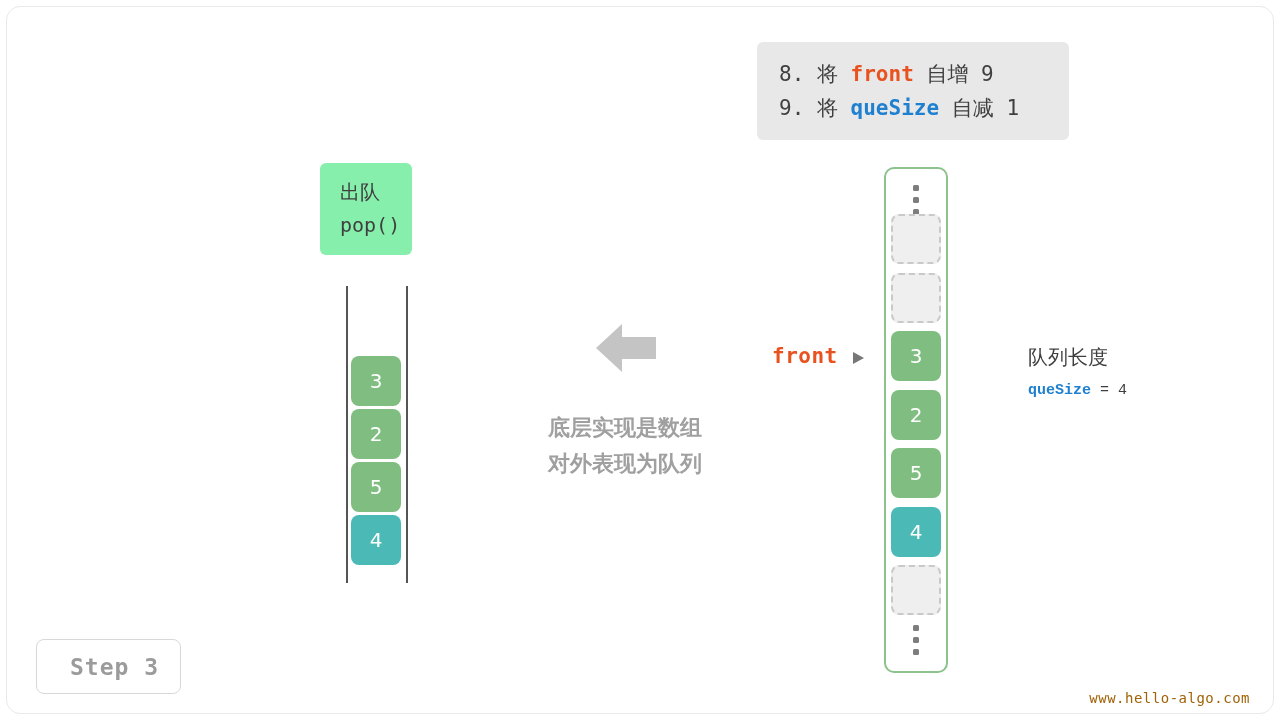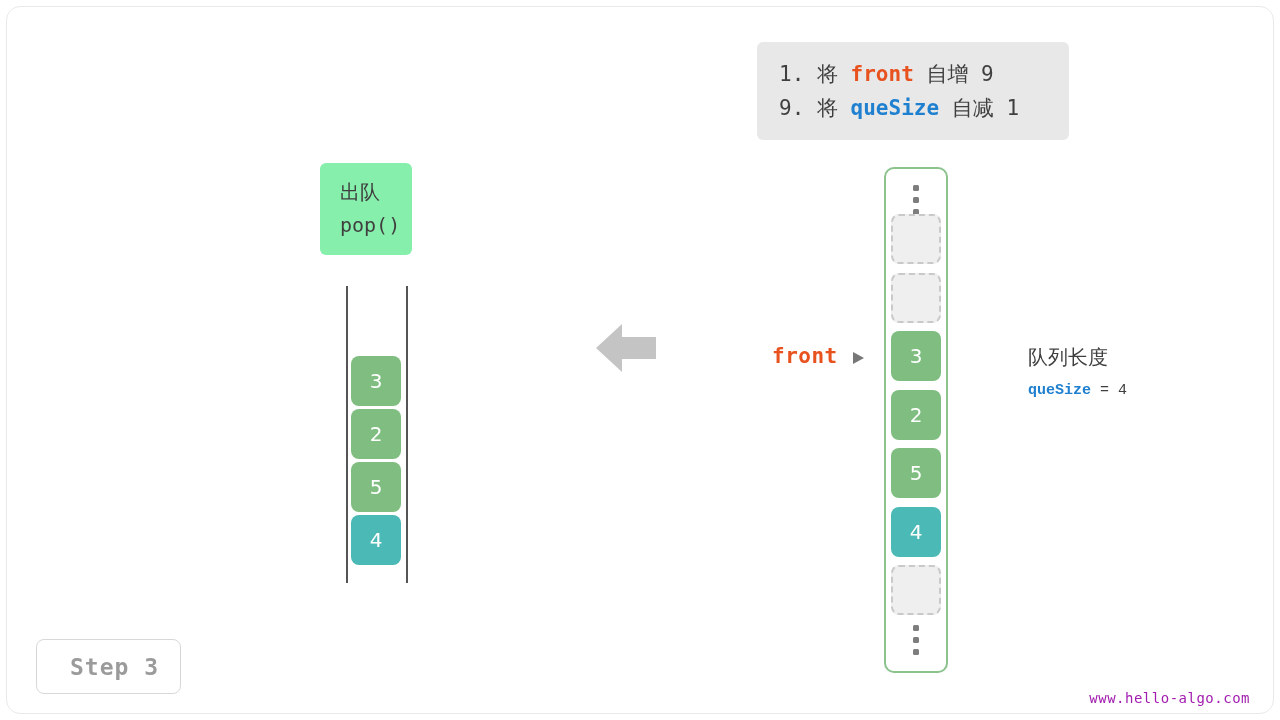--- a/index.html
+++ b/index.html
@@ -198,32 +198,32 @@
     letter-spacing: 1px;
     margin-left: 12px;
   }
 
   
   #watermark {
     position: absolute;
     right: 30px; bottom: 14px;
     font-family: "DejaVu Sans Mono", monospace;
     font-size: 14px;
-    color: #a21caf;
+    color: #a16207;
     letter-spacing: 0.5px;
   }
 </style>
 </head>
 <body>
 
 <div id="canvas">
   <div id="frame"></div>
 
   <div class="note-box" id="op-box">
-    <div class="note-line"><span>1. 将 </span><span class="kw-front">front</span><span> 自增 9</span></div>
+    <div class="note-line"><span>8. 将 </span><span class="kw-front">front</span><span> 自增 9</span></div>
     <div class="note-line"><span>9. 将 </span><span class="kw-quesize">queSize</span><span> 自减 1</span></div>
   </div>
 
   <div class="note-box" id="pop-box">
     <div class="note-line">出队</div>
     <div class="note-line">pop()</div>
   </div>
 
   <div id="queue-rail-left"></div>
   <div id="queue-rail-right"></div>
@@ -239,20 +239,24 @@
       </div>
       <div class="cell teal" style="left: 351px; top: 515px;">
         <span>4</span>
       </div>
     </div>
 
   <svg id="big-arrow" viewBox="0 0 60 52">
     <polygon points="0,26 26,2 26,15 60,15 60,37 26,37 26,50" fill="#c4c4c4"></polygon>
   </svg>
 
+  <div id="center-caption">
+    <div>底层实现是数组</div>
+    <div>对外表现为队列</div>
+  </div>
 
   <div id="front-label">front</div>
   <div id="front-arrowhead"></div>
 
   <div id="array-container">
     <div class="dots" id="dots-top">
       <span></span>
         <span></span>
         <span></span>
     </div>

